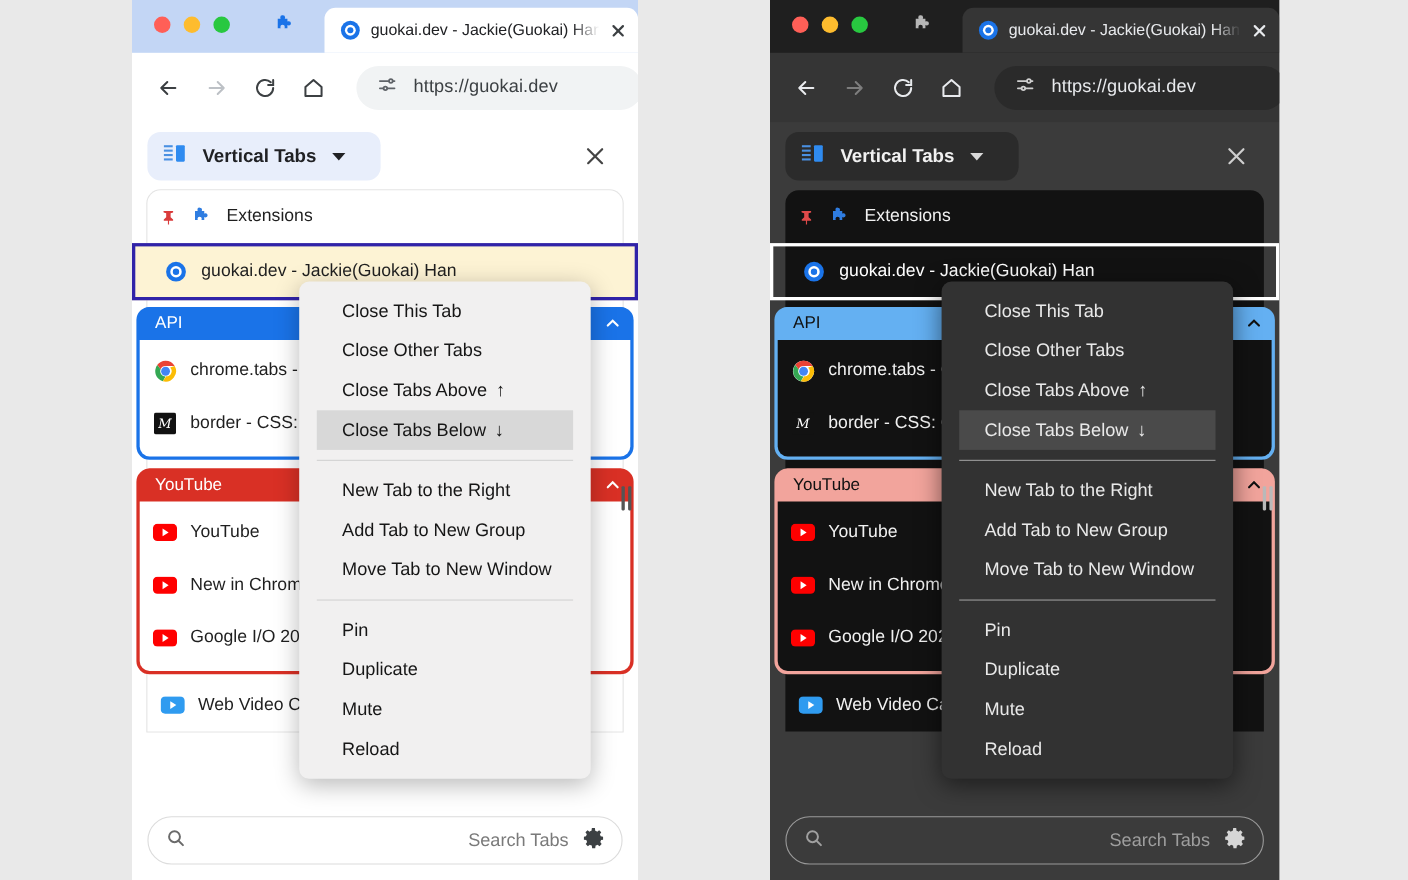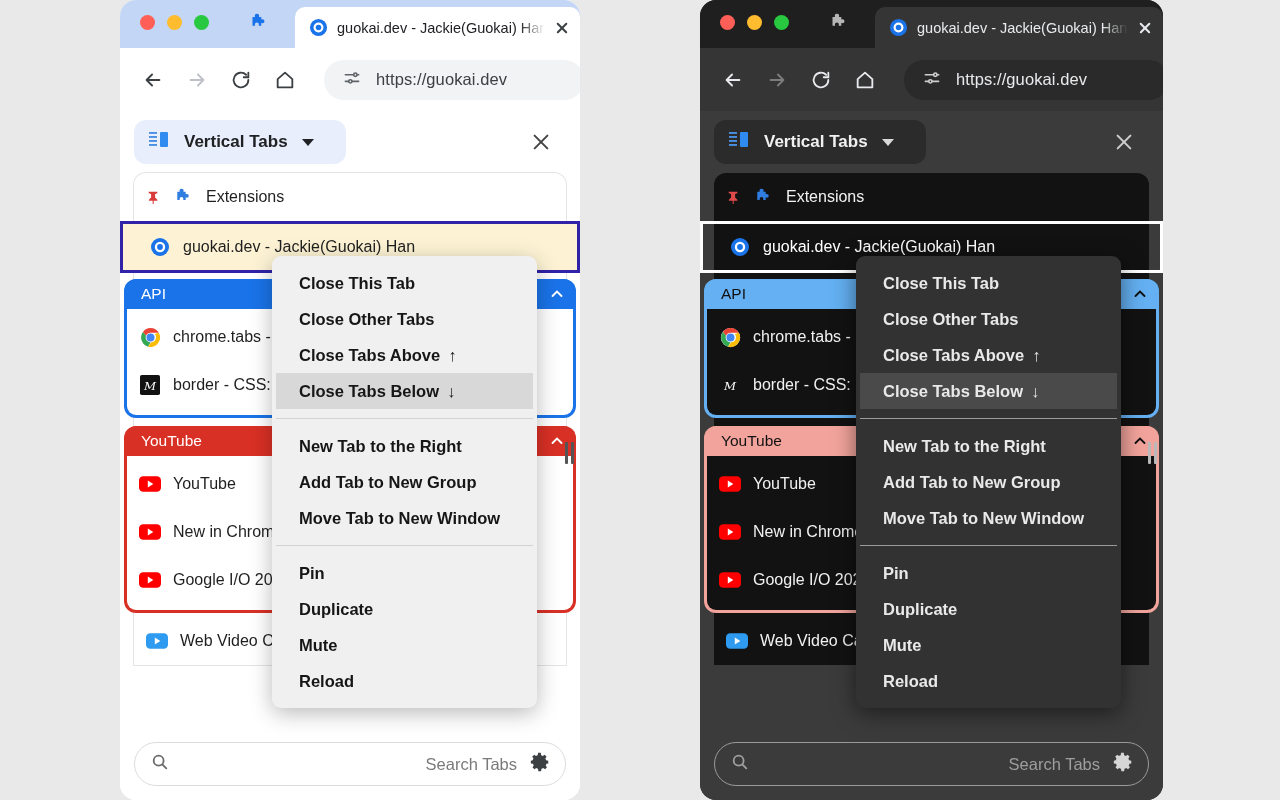--- a/index.html
+++ b/index.html
@@ -5,21 +5,21 @@
   * { box-sizing: border-box; margin: 0; padding: 0; }
   html, body {
     width: 1280px; height: 800px;
     background: #e9e9e9;
     font-family: "Liberation Sans", sans-serif;
     overflow: hidden;
   }
   #stage { position: relative; width: 1280px; height: 800px; }
 
   
-  .window { position: absolute; top: 0; height: 800px; overflow: hidden; border-radius: 16px; }
+  .window { position: absolute; top: 0; height: 800px; overflow: hidden; }
   .win-light { left: 120px; width: 460px; background: #ffffff; }
   .win-dark  { left: 700px; width: 463px; background: #3b3b3b; }
 
   
   .titlebar { position: relative; height: 48px; display: flex; align-items: flex-end; }
   .win-light .titlebar { background: #c3d6f5; }
   .win-dark  .titlebar { background: #1f1f1f; }
 
   .traffic { position: absolute; left: 20px; top: 15px; display: flex; gap: 12px; }
   .dot { width: 15px; height: 15px; border-radius: 50%; }
@@ -145,21 +145,21 @@
   .win-dark  .search-text { color: #9e9e9e; }
 
   
   .resizer { position: absolute; top: 440px; width: 18px; height: 26px;
              display: flex; align-items: center; justify-content: center; gap: 3px; }
   .resizer i { display: block; width: 3px; height: 22px; border-radius: 1px; }
   .resizer.light i { background: #555; }
   .resizer.dark  i { background: #b9b9b9; }
 
   
-  .menu { position: absolute; border-radius: 9px; padding: 9px 4px; z-index: 40; font-weight: bold; }
+  .menu { position: absolute; border-radius: 9px; padding: 9px 16px; z-index: 40; }
   .menu-light { background: #f1f0f0; box-shadow: 0 5px 22px rgba(0,0,0,.28); }
   .menu-dark  { background: #323232; box-shadow: 0 5px 22px rgba(0,0,0,.5); }
   .menu-item {
     height: 36px; display: flex; align-items: center; gap: 8px;
     padding: 0 20px 0 23px; font-size: 16.5px; white-space: nowrap;
   }
   .menu-light .menu-item { color: #161616; }
   .menu-dark  .menu-item { color: #e9e9e9; }
   .menu-light .menu-item.hl { background: #d8d8d8; }
   .menu-dark  .menu-item.hl { background: #4a4a4a; }

